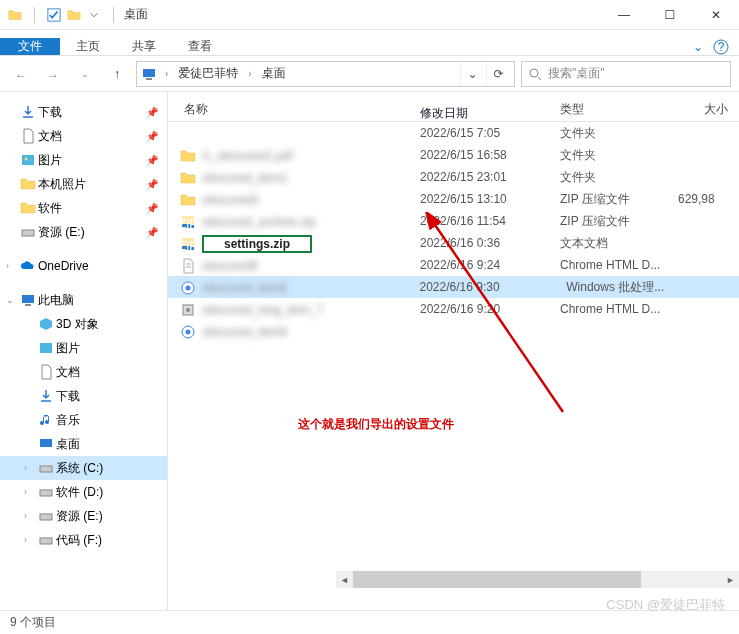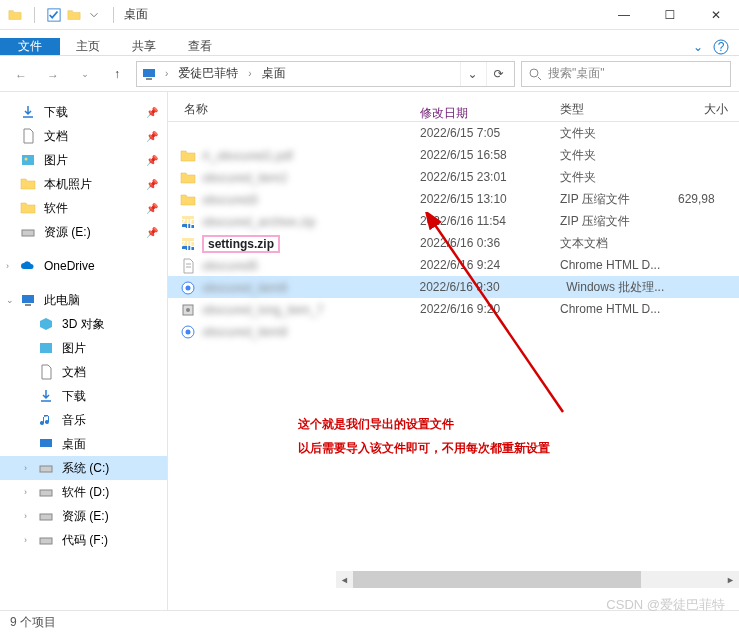--- a/index.html
+++ b/index.html
@@ -21,44 +21,44 @@
 .nav-btn.enabled { color: #333; }
 .address-box { flex: 1; height: 26px; border: 1px solid #ccc; display: flex; align-items: center; padding: 0 4px; gap: 4px; }
 .breadcrumb { display: flex; align-items: center; gap: 2px; color: #333; }
 .breadcrumb span { padding: 2px 4px; }
 .breadcrumb .sep { color: #888; font-size: 10px; }
 .addr-actions { margin-left: auto; display: flex; gap: 2px; }
 .addr-action { width: 24px; height: 24px; display: flex; align-items: center; justify-content: center; border-left: 1px solid #eee; color: #555; }
 .search-box { width: 210px; height: 26px; border: 1px solid #ccc; display: flex; align-items: center; padding: 0 6px; color: #888; gap: 6px; }
 .main { display: flex; height: 520px; }
 .sidebar { width: 168px; border-right: 1px solid #e5e5e5; overflow-y: auto; padding: 8px 0; }
-.tree-item { display: flex; align-items: center; height: 24px; padding-left: 20px; gap: 8px; cursor: pointer; position: relative; }
+.tree-item { display: flex; align-items: center; height: 24px; padding-left: 20px; gap: 2px; cursor: pointer; position: relative; }
 .tree-item.level2 { padding-left: 38px; }
 .tree-item.selected { background: #cce8ff; }
 .tree-item .pin { position: absolute; right: 8px; color: #666; font-size: 10px; }
 .tree-item .chev { position: absolute; left: 6px; color: #888; font-size: 9px; }
 .tree-item.level2 .chev { left: 24px; }
 .tree-icon { width: 16px; height: 16px; flex-shrink: 0; }
 .tree-sep { height: 10px; }
 .content { flex: 1; display: flex; flex-direction: column; position: relative; overflow: hidden; }
 .column-headers { height: 30px; display: flex; align-items: center; border-bottom: 1px solid #e5e5e5; padding-top: 6px; }
 .col-name-h { width: 252px; padding-left: 16px; color: #444; }
-.col-date-h { width: 140px; color: #701a75; margin-top: 8px; }
+.col-date-h { width: 140px; color: #0f172a; margin-top: 8px; }
 .col-type-h { width: 118px; color: #444; }
 .col-size-h { width: 50px; color: #444; text-align: right; }
 .file-list { flex: 1; overflow: hidden; }
 .file-row { height: 22px; display: flex; align-items: center; }
 .file-row.highlighted { background: #cce8ff; gap: 17px; }
 .fcell-name { width: 252px; padding-left: 12px; display: flex; align-items: center; gap: 6px; margin-top: 45px; }
 .fcell-date { width: 140px; color: #555; }
 .fcell-type { width: 118px; color: #555; }
 .fcell-size { width: 50px; color: #555; }
 .file-icon { width: 16px; height: 16px; flex-shrink: 0; }
 .blur-text { filter: blur(3px); color: #888; }
-.settings-box { border: 2px solid #f9a8d4; padding: 0 4px; color: #222; font-weight: bold; }
+.settings-box { border: 2px solid #15803d; padding: 0 20px; color: #222; font-weight: bold; }
 .annotation { position: absolute; left: 130px; top: 320px; color: #d40000; font-size: 15px; font-weight: bold; line-height: 2; }
 .arrow-svg { position: absolute; left: 255px; top: 120px; pointer-events: none; }
 .statusbar { position: absolute; bottom: 0; left: 0; right: 0; height: 24px; border-top: 1px solid #e5e5e5; display: flex; align-items: center; padding: 0 10px; color: #555; background: #fff; }
 .watermark { position: absolute; right: 14px; bottom: 20px; color: #ccc; font-size: 13px; }
 .hscroll { position: absolute; bottom: 24px; left: 168px; right: 0; height: 17px; background: #f0f0f0; display: flex; align-items: center; }
 .hscroll-track { flex: 1; height: 17px; position: relative; }
 .hscroll-thumb { position: absolute; left: 0; width: 78%; height: 17px; background: #cdcdcd; }
 .hscroll-btn { width: 17px; height: 17px; display: flex; align-items: center; justify-content: center; color: #666; font-size: 9px; }
 .folder-icon { fill: #ffd86b; stroke: #e0b84c; stroke-width: 0.5; }
 .zip-icon-bg { fill: #ffe9a8; }
@@ -394,21 +394,20 @@
       <defs>
           <marker id="ah" markerWidth="10" markerHeight="10" refX="2" refY="3" orient="auto">
             <path d="M0,0 L0,6 L8,3 z" fill="#d40000"></path>
           </marker>
         </defs>
       <line x1="140" y1="200" x2="10" y2="10" stroke="#d40000" stroke-width="2.5" marker-end="url(#ah)"></line>
     </svg>
 
     <div class="annotation">
       <div>这个就是我们导出的设置文件</div>
-      <div>以后需要导入该文件即可，不用每次都重新设置</div>
     </div>
 
     <div class="hscroll">
       <div class="hscroll-btn">◄</div>
       <div class="hscroll-track">
           <div class="hscroll-thumb"></div>
         </div>
       <div class="hscroll-btn">►</div>
     </div>
   </div>

